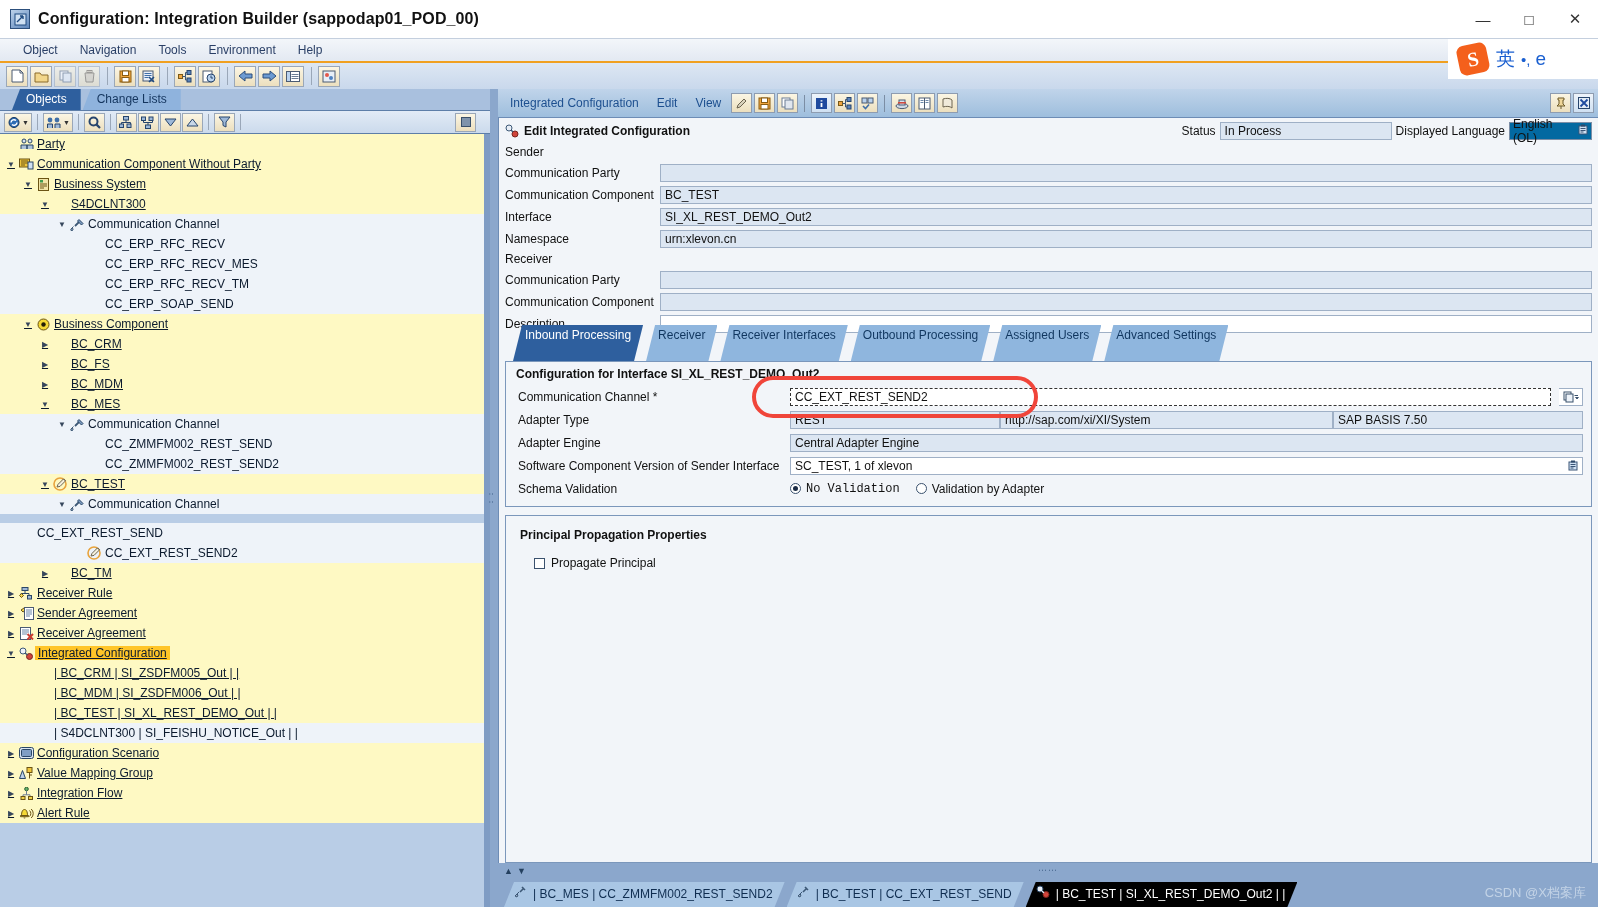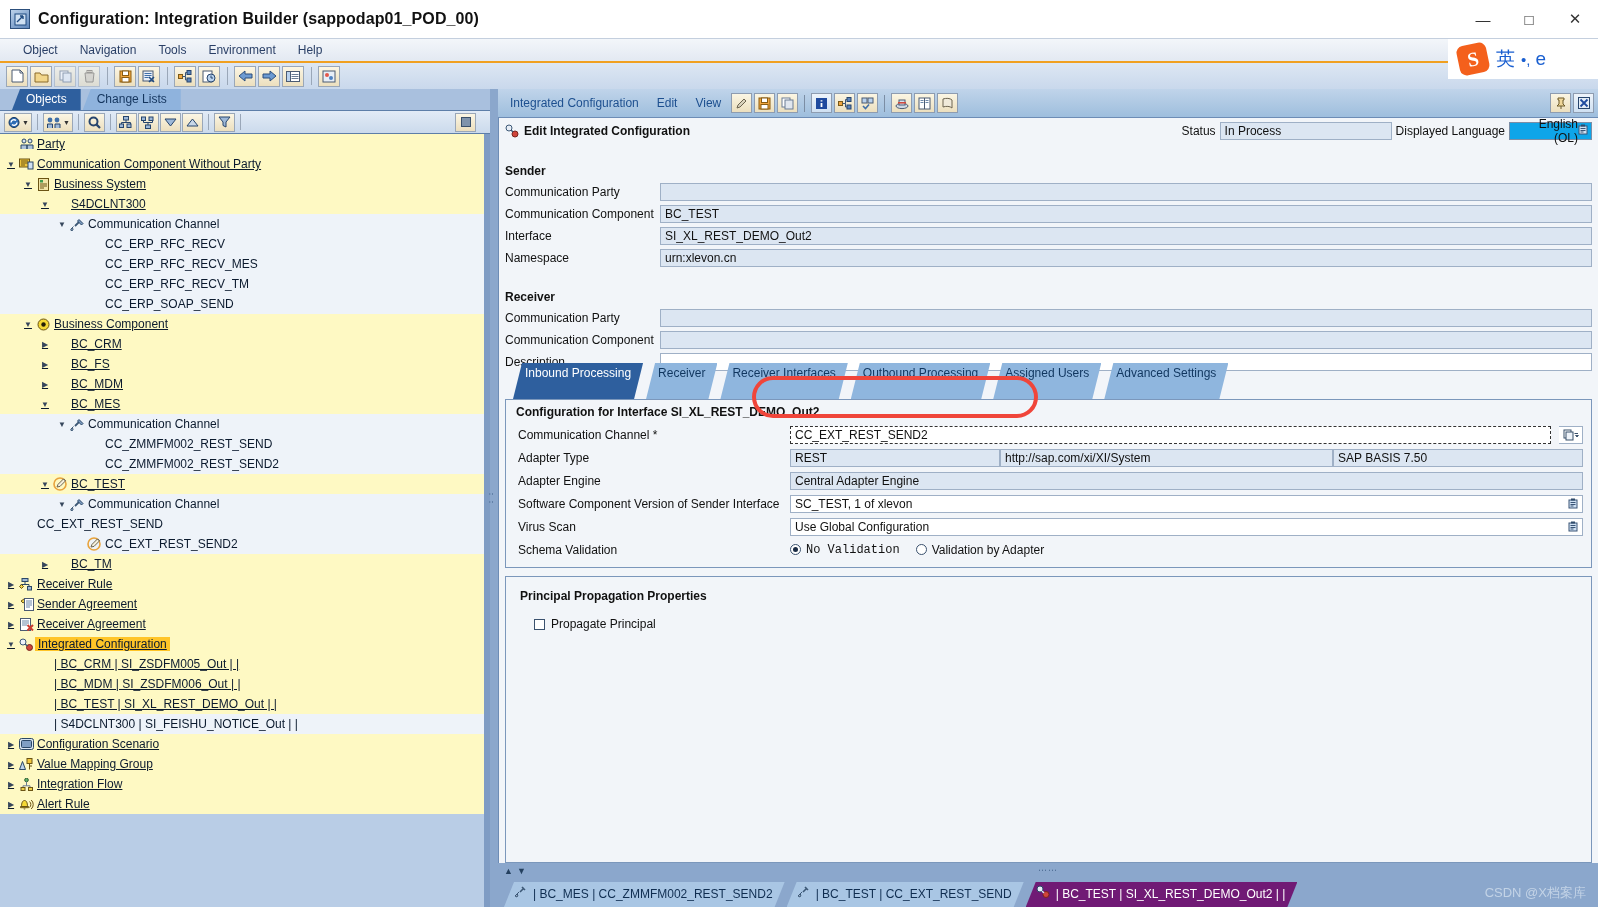--- a/index.html
+++ b/index.html
@@ -196,31 +196,29 @@
     padding: 0 6px; font-size: 12px; font-weight: bold; color: #111;
   }
   .edit-head .ehic { margin-right: 5px; display:inline-flex; }
   .status-wrap { margin-left: auto; display: flex; align-items: center; gap: 4px; font-size: 12px; font-weight: normal; }
   .status-field {
     width: 172px; height: 18px; background: #dce6f2;
     border: 1px solid #9fb0c6; font-size: 12px; padding: 0 4px;
     display: flex; align-items: center; color: #111;
   }
   .lang-field {
-    width: 83px; height: 18px; background: #0ea5e9;
+    width: 83px; height: 18px; background: #0369a1;
     border: 1px solid #7c8ea6; font-size: 12px; padding: 0 3px;
     display: flex; align-items: center; color: #111;
     justify-content: space-between;
-    text-align: right;
   }
 
   .sec-title {
-    font-size: 12px; font-weight: bold; color: #111;
+    font-size: 12px; font-weight: normal; color: #111;
     padding: 2px 7px 3px 6px;
-    margin-top: 19px;
   }
   .frow {
     display: flex; align-items: center; height: 22px; padding-left: 6px;
   }
   .flabel {
     width: 155px; flex: 0 0 155px; font-size: 12px; color: #111;
   }
   .finput {
     flex: 1; height: 18px; margin-right: 6px;
     background: #dce6f2; border: 1px solid #9fb0c6;
@@ -317,21 +315,21 @@
     letter-spacing: 1px; font-size: 9px; color: #3a5b83;
   }
   .btab {
     height: 25px; padding: 0 12px 0 10px;
     font-size: 12px; line-height: 25px; white-space: nowrap;
     background: #a9c6e4; color: #0f2d50;
     margin-right: 2px;
     clip-path: polygon(10px 0, 100% 0, calc(100% - 10px) 100%, 0 100%);
     display: flex; align-items: center; gap: 6px;
   }
-  .btab.active { background: #701a75; color: #ffffff; }
+  .btab.active { background: #000000; color: #ffffff; }
   .watermark {
     position: absolute; right: 12px; bottom: 5px;
     color: #c3d3e6; font-size: 13px;
   }
 
   .vsplit {
     width: 4px; background: #8ba7cc;
     position: relative; flex: 0 0 4px;
   }
   .vsplit .dots {
@@ -666,21 +664,21 @@
           <span class="twist">▼</span>
           <span class="tic">
             <svg width="15" height="13" viewBox="0 0 15 13">
               <path d="M1 11l2.5-2.5M0.5 12l1.8.8.9-1.8-.9-.9z" fill="#a7bcd5" stroke="#3c5876"></path>
               <path d="M5 8l5-5" stroke="#3c5876" stroke-width="1.8"></path>
               <path d="M9 1.5l4 4-1.5 1.5-4-4z" fill="#7e9ec4" stroke="#2a4767"></path>
             </svg>
           </span>
           <span class="tlabel">Communication Channel</span>
         </div>
-        <div class="trow s2" style="">
+        <div class="trow s2" style=" margin-top: 9px;">
           <span class="twist"></span>
           <span class="tic"></span>
           <span class="tlabel">CC_EXT_REST_SEND</span>
         </div>
         <div class="trow s2" style="padding-left: 72px;">
           <span class="twist"></span>
           <span class="tic">
             <svg width="16" height="14" viewBox="0 0 16 14">
               <circle cx="7" cy="7" r="6" fill="none" stroke="#e8a33c" stroke-width="1.6"></circle>
               <path d="M4 10l1-2.6 5.5-5.5 2 2-5.5 5.5z" fill="#f5f0dc" stroke="#6c6450"></path>
@@ -1002,33 +1000,20 @@
             <span class="trail-icon">
               <svg width="10" height="11" viewBox="0 0 10 11">
                   <rect x="1" y="2" width="8" height="8" fill="#cfe0f2" stroke="#3a5576"></rect>
                   <rect x="3" y="0.5" width="4" height="2" fill="#2e4a6b"></rect>
                   <path d="M2.5 4.5h5M2.5 6.5h5M2.5 8h3" stroke="#3a5576"></path>
                 </svg>
             </span>
           </span>
         </div>
 
-        <div class="frow2">
-          <span class="flabel2">Virus Scan</span>
-          <span class="fval white grow">
-            <span>Use Global Configuration</span>
-            <span class="trail-icon">
-              <svg width="10" height="11" viewBox="0 0 10 11">
-                  <rect x="1" y="2" width="8" height="8" fill="#cfe0f2" stroke="#3a5576"></rect>
-                  <rect x="3" y="0.5" width="4" height="2" fill="#2e4a6b"></rect>
-                  <path d="M2.5 4.5h5M2.5 6.5h5M2.5 8h3" stroke="#3a5576"></path>
-                </svg>
-            </span>
-          </span>
-        </div>
 
         <div class="frow2">
           <span class="flabel2">Schema Validation</span>
           <span class="radio-line" style="margin-right:16px;font-family:Liberation Mono, monospace;">
             <span class="radio">
                 <span class="dot"></span>
               </span>
             <span>No Validation</span>
           </span>
           <span class="radio-line">

